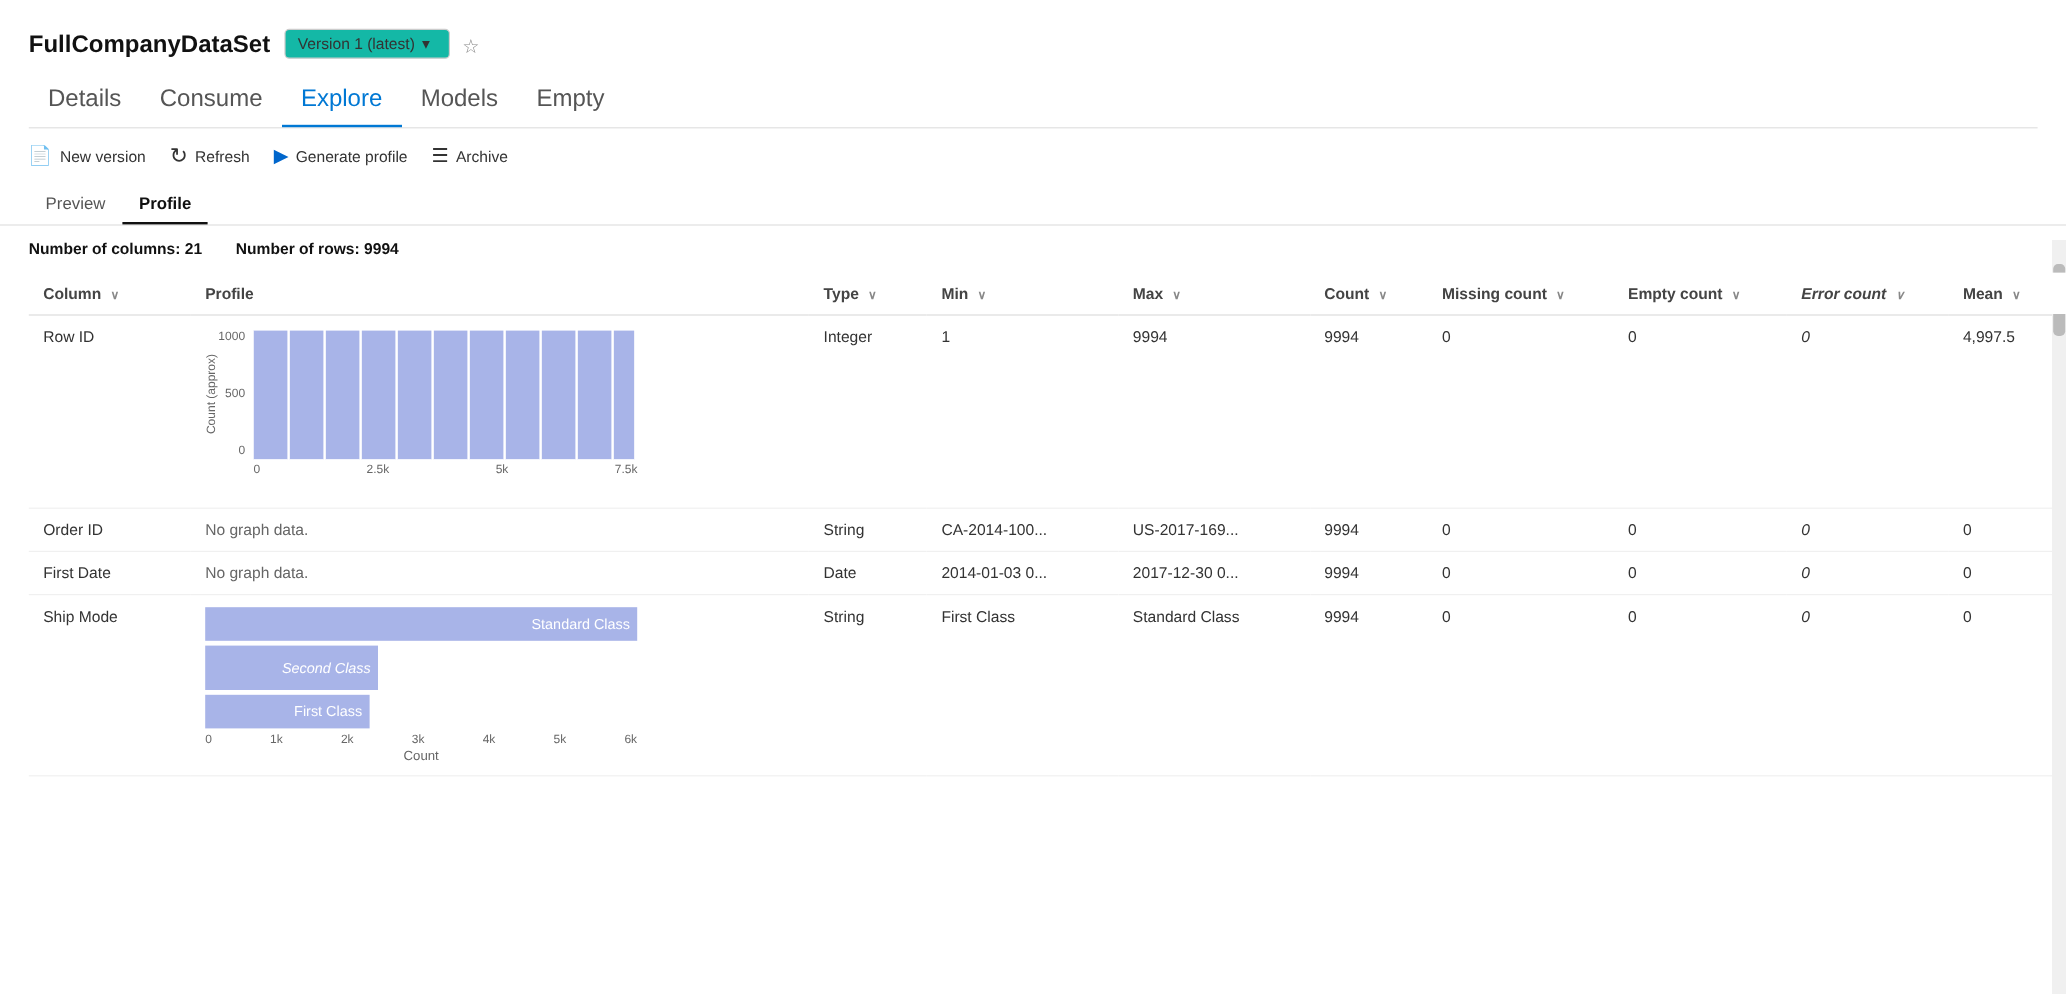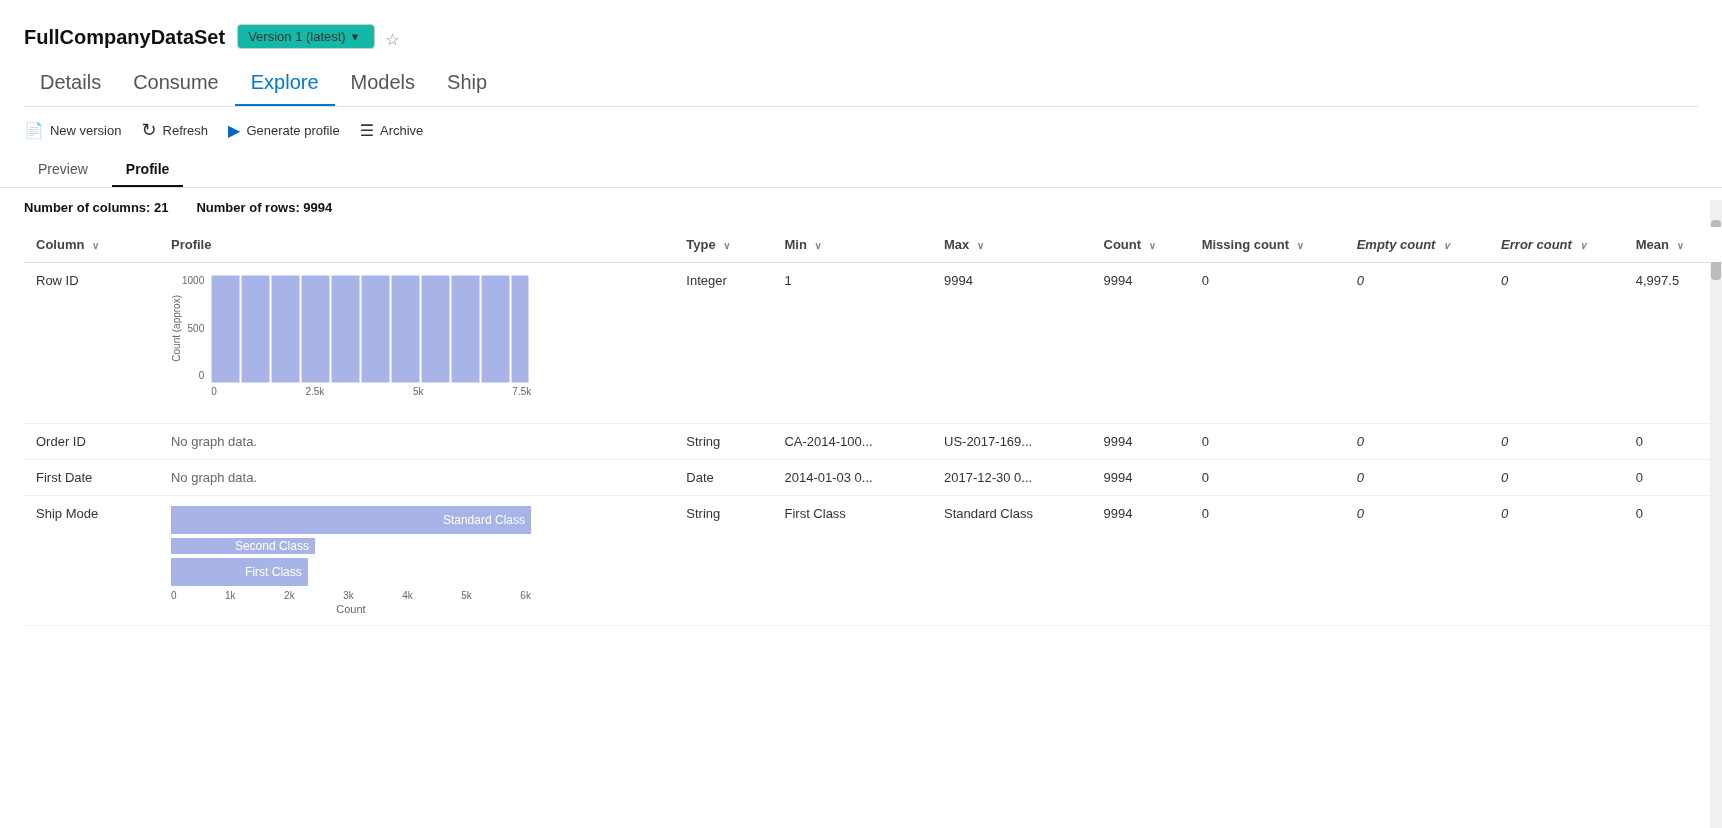--- a/index.html
+++ b/index.html
@@ -12,40 +12,40 @@
     .star-icon { display: inline-block; margin-left: 10px; color: #888; font-size: 16px; cursor: pointer; }
 
     .nav-tabs { display: flex; gap: 0; margin-top: 12px; border-bottom: 1px solid #e0e0e0; }
     .nav-tab { padding: 10px 16px; font-size: 20px; cursor: pointer; color: #555; text-decoration: none; border-bottom: 2px solid transparent; }
     .nav-tab.active { color: #0078d4; border-bottom: 2px solid #0078d4; font-weight: 500; }
 
     .toolbar { display: flex; align-items: center; gap: 20px; padding: 12px 24px; }
     .toolbar-btn { display: flex; align-items: center; gap: 6px; font-size: 13px; color: #333; cursor: pointer; border: none; background: none; }
     .toolbar-icon { font-size: 16px; }
 
-    .sub-tabs { display: flex; gap: 10px; padding: 0 24px; border-bottom: 1px solid #e0e0e0; }
+    .sub-tabs { display: flex; gap: 0; padding: 0 24px; border-bottom: 1px solid #e0e0e0; }
     .sub-tab { padding: 8px 14px; font-size: 14px; cursor: pointer; color: #555; border-bottom: 2px solid transparent; }
     .sub-tab.active { color: #111; border-bottom: 2px solid #111; font-weight: 600; }
 
     .stats-bar { padding: 12px 24px; font-size: 13px; font-weight: 600; color: #111; display: flex; gap: 28px; }
 
     .table-container { overflow-x: auto; overflow-y: auto; height: calc(100vh - 220px); padding: 0 0 12px 24px; }
     table { border-collapse: collapse; width: 100%; min-width: 1400px; }
     thead th { padding: 10px 12px; font-size: 13px; font-weight: 600; color: #444; text-align: left; border-bottom: 1px solid #ddd; white-space: nowrap; position: sticky; top: 0; background: #fff; z-index: 10; }
     thead th .sort-icon { font-size: 10px; color: #888; margin-left: 4px; }
     tbody td { padding: 10px 12px; font-size: 13px; color: #333; border-bottom: 1px solid #f0f0f0; vertical-align: top; }
 
     .col-column { width: 110px; }
     .col-profile { width: 420px; }
     .col-type { width: 80px; }
     .col-min { width: 130px; }
     .col-max { width: 130px; }
     .col-count { width: 80px; }
     .col-missing { width: 110px; }
-    .col-empty { width: 110px; font-style: italic; }
+    .col-empty { width: 110px; }
     .col-error { width: 100px; font-style: italic; }
     .col-mean { width: 80px; }
 
     .no-graph { color: #666; font-size: 13px; }
 
     
     .histogram { position: relative; width: 380px; height: 140px; }
     .histogram svg { width: 100%; height: 100%; }
 
     .scrollbar-area { position: fixed; right: 0; top: 200px; bottom: 0; width: 12px; background: #f0f0f0; }
@@ -63,21 +63,21 @@
       <span>Version 1 (latest)</span>
       <span>▾</span>
     </div>
     <span class="star-icon">☆</span>
   </div>
   <nav class="nav-tabs">
     <a class="nav-tab">Details</a>
     <a class="nav-tab">Consume</a>
     <a class="nav-tab active">Explore</a>
     <a class="nav-tab">Models</a>
-    <a class="nav-tab">Ship</a>
+    <a class="nav-tab">Empty</a>
   </nav>
 </div>
 
 <div class="toolbar">
   <button class="toolbar-btn">
     <span class="toolbar-icon">📄</span>
     <span>New version</span>
   </button>
   <button class="toolbar-btn">
     <span class="toolbar-icon" style="font-size:18px;">↻</span>
@@ -233,21 +233,21 @@
         <td class="col-profile">
           <div style="width:360px;">
 
             <div style="margin-bottom:4px;">
               <div style="position:relative; height:28px; width:100%; background:#a8b4e8; display:flex; align-items:center;">
                 <span style="font-size:12px; color:#fff; position:absolute; right:6px;">Standard Class</span>
               </div>
             </div>
 
             <div style="margin-bottom:4px;">
-              <div style="position:relative; height:16px; width:40%; background:#a8b4e8; display:flex; align-items:center;">
+              <div style="position:relative; height:37px; width:40%; background:#a8b4e8; display:flex; align-items:center;font-style:italic;">
                 <span style="font-size:12px; color:#fff; position:absolute; right:6px;">Second Class</span>
               </div>
             </div>
 
             <div style="margin-bottom:4px;">
               <div style="position:relative; height:28px; width:38%; background:#a8b4e8; display:flex; align-items:center;">
                 <span style="font-size:12px; color:#fff; position:absolute; right:6px;">First Class</span>
               </div>
             </div>
             <div style="display:flex; justify-content:space-between; font-size:10px; color:#666; width:100%; margin-top:2px;">

